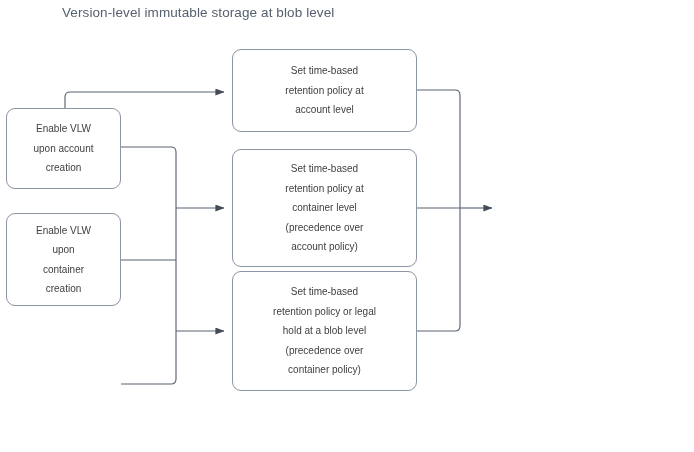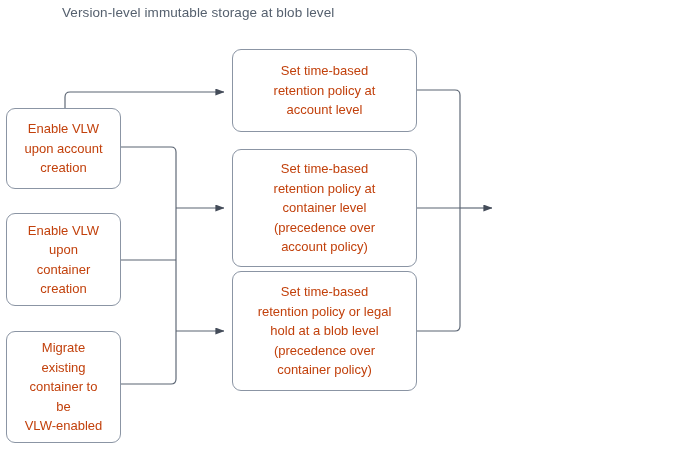--- a/index.html
+++ b/index.html
@@ -36,22 +36,22 @@
     color: #55606e;
     white-space: nowrap;
     letter-spacing: 0.1px;
   }
   .node {
     position: absolute;
     box-sizing: border-box;
     border: 1.1px solid #8b95a4;
     border-radius: 9px;
     background: #ffffff;
-    color: #c2410c;
-    font-size: 13px;
+    color: #404040;
+    font-size: 10px;
     line-height: 19.4px;
     display: flex;
     align-items: center;
     justify-content: center;
     text-align: center;
     padding: 2px 7px;
   }
   .node > span {
     display: block;
     white-space: pre-line;
@@ -106,27 +106,20 @@
 creation</span>
   </div>
 
   <div class="node" id="n-enable-container">
     <span>Enable VLW
 upon
 container
 creation</span>
   </div>
 
-  <div class="node" id="n-migrate">
-    <span>Migrate
-existing
-container to
-be
-VLW-enabled</span>
-  </div>
 
   <div class="node" id="n-policy-account">
     <span>Set time-based
 retention policy at
 account level</span>
   </div>
 
   <div class="node" id="n-policy-container">
     <span>Set time-based
 retention policy at

